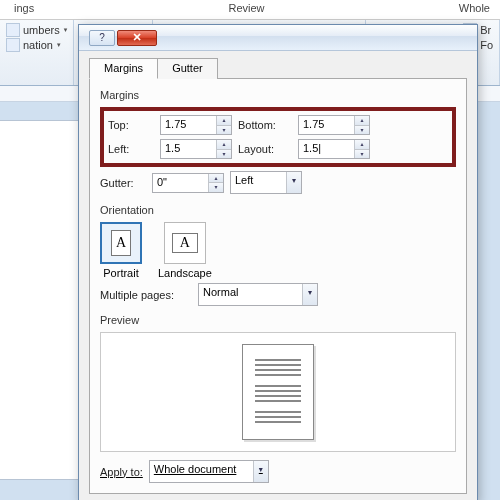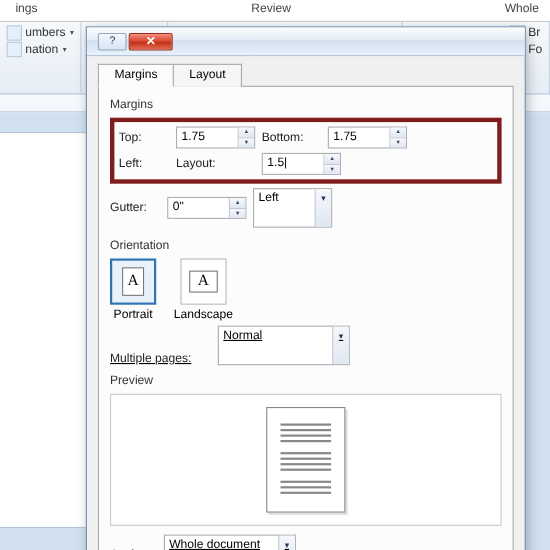--- a/index.html
+++ b/index.html
@@ -47,33 +47,33 @@
 .grp-title { color: #333; margin: 2px 0 6px 0; }
 .margin-grid { display: grid; grid-template-columns: 52px 78px 60px 78px; row-gap: 4px; align-items: center; }
 .margin-grid.hl { border: 4px solid #7f1d1d; padding: 4px 4px; margin-bottom: 4px; }
 .gutter-row { display: grid; grid-template-columns: 52px 78px 88px 78px; align-items: center; margin-top: 1px; }
 .lbl { color: #222; }
 .num-input { display: flex; width: 72px; height: 20px; border: 1px solid #abadb3; background: #fff; }
 .num-input span { flex: 1; padding: 2px 4px; }
 .num-input .sp { width: 15px; display: flex; flex-direction: column; border-left: 1px solid #c2c6cc; }
 .num-input .sp div { flex: 1; background: linear-gradient(#f5f8fc,#dfe7f1); font-size: 6px; line-height: 8px; text-align: center; color: #446; }
 .num-input .sp div:first-child { border-bottom: 1px solid #c2c6cc; }
-.combo { display: flex; width: 72px; height: 36px; border: 1px solid #abadb3; background: #fff; }
+.combo { display: flex; width: 72px; height: 23px; border: 1px solid #abadb3; background: #fff; }
 .combo span { flex: 1; padding: 2px 4px; }
 .combo .ar { width: 15px; border-left: 1px solid #c2c6cc; background: linear-gradient(#f5f8fc,#dfe7f1); text-align: center; font-size: 8px; line-height: 17px; color: #335; }
 
 .orient { display: flex; gap: 16px; margin: 6px 0 4px 0; }
 .orient-opt { display: flex; flex-direction: column; align-items: center; gap: 3px; }
 .orient-box { width: 42px; height: 42px; border: 1px solid #b9b9b9; background: #fff; display: flex; align-items: center; justify-content: center; }
 .orient-opt.sel .orient-box { border: 2px solid #2f74b5; background: #e9f2fb; }
 .page-ic { border: 1px solid #777; background: #fff; display: flex; align-items: center; justify-content: center; font-family: "Times New Roman", serif; font-size: 14px; }
 .page-ic.port { width: 20px; height: 26px; }
 .page-ic.land { width: 26px; height: 20px; }
 
-.row { display: flex; align-items: flex-end; gap: 8px; margin: 4px 0; text-decoration: underline; }
+.row { display: flex; align-items: center; gap: 8px; margin: 4px 0; }
 .combo.wide { width: 120px; }
 
 .preview-box { border: 1px solid #c9c9c9; background: #fff; height: 120px; display: flex; align-items: center; justify-content: center; margin-top: 4px; }
 .pv-page { width: 72px; height: 96px; border: 1px solid #888; background: #fff; box-shadow: 2px 2px 0 #ddd; padding: 14px 12px; }
 .pv-line { height: 2px; background: #888; margin-bottom: 3px; }
 .pv-gap { height: 6px; }
 
 .apply-row { display: flex; align-items: center; gap: 6px; margin-top: 8px; text-decoration: underline; }
 </style>
 </head>
@@ -175,21 +175,21 @@
     <div class="winbtns">
       <div class="winbtn">?</div>
       <div class="winbtn close">
           <span>✕</span>
         </div>
     </div>
   </div>
   <div class="dlg-body">
     <div class="tabs">
       <div class="tab active">Margins</div>
-      <div class="tab">Layout</div>
+      <div class="tab">Gutter</div>
     </div>
     <div class="tab-panel">
 
       <div class="grp-title">Margins</div>
       <div class="margin-grid hl">
         <div class="lbl">Top:</div>
         <div class="num-input">
             <span>1.75</span>
             <div class="sp">
               <div>▴</div>
@@ -198,20 +198,27 @@
           </div>
         <div class="lbl">Bottom:</div>
         <div class="num-input">
             <span>1.75</span>
             <div class="sp">
               <div>▴</div>
               <div>▾</div>
             </div>
           </div>
         <div class="lbl">Left:</div>
+        <div class="num-input">
+            <span>1.5</span>
+            <div class="sp">
+              <div>▴</div>
+              <div>▾</div>
+            </div>
+          </div>
         <div class="lbl">Layout:</div>
         <div class="num-input">
             <span>1.5|</span>
             <div class="sp">
               <div>▴</div>
               <div>▾</div>
             </div>
           </div>
       </div>
       <div class="gutter-row">

